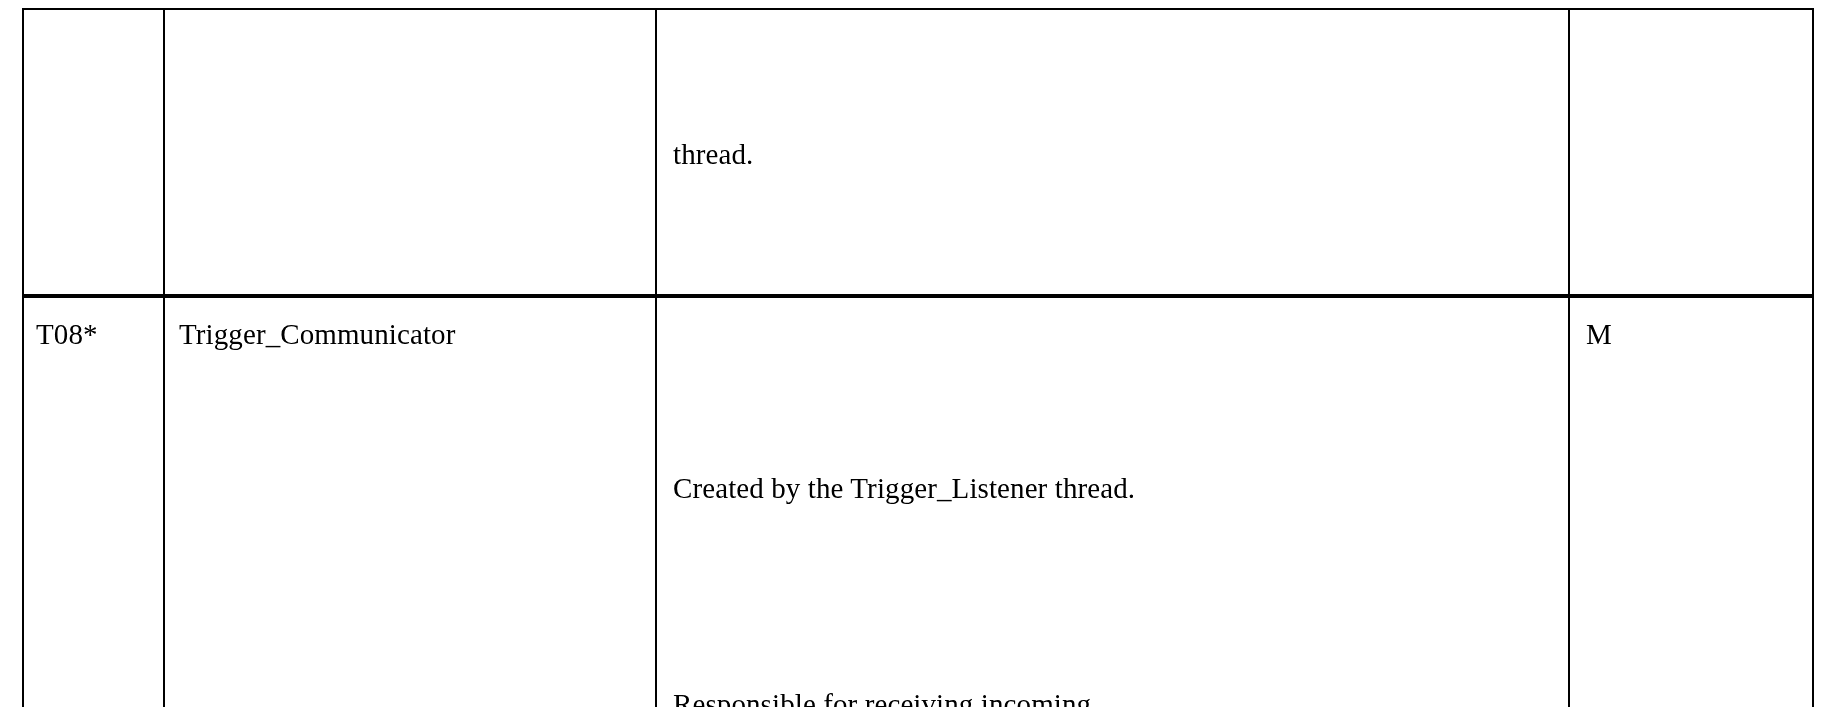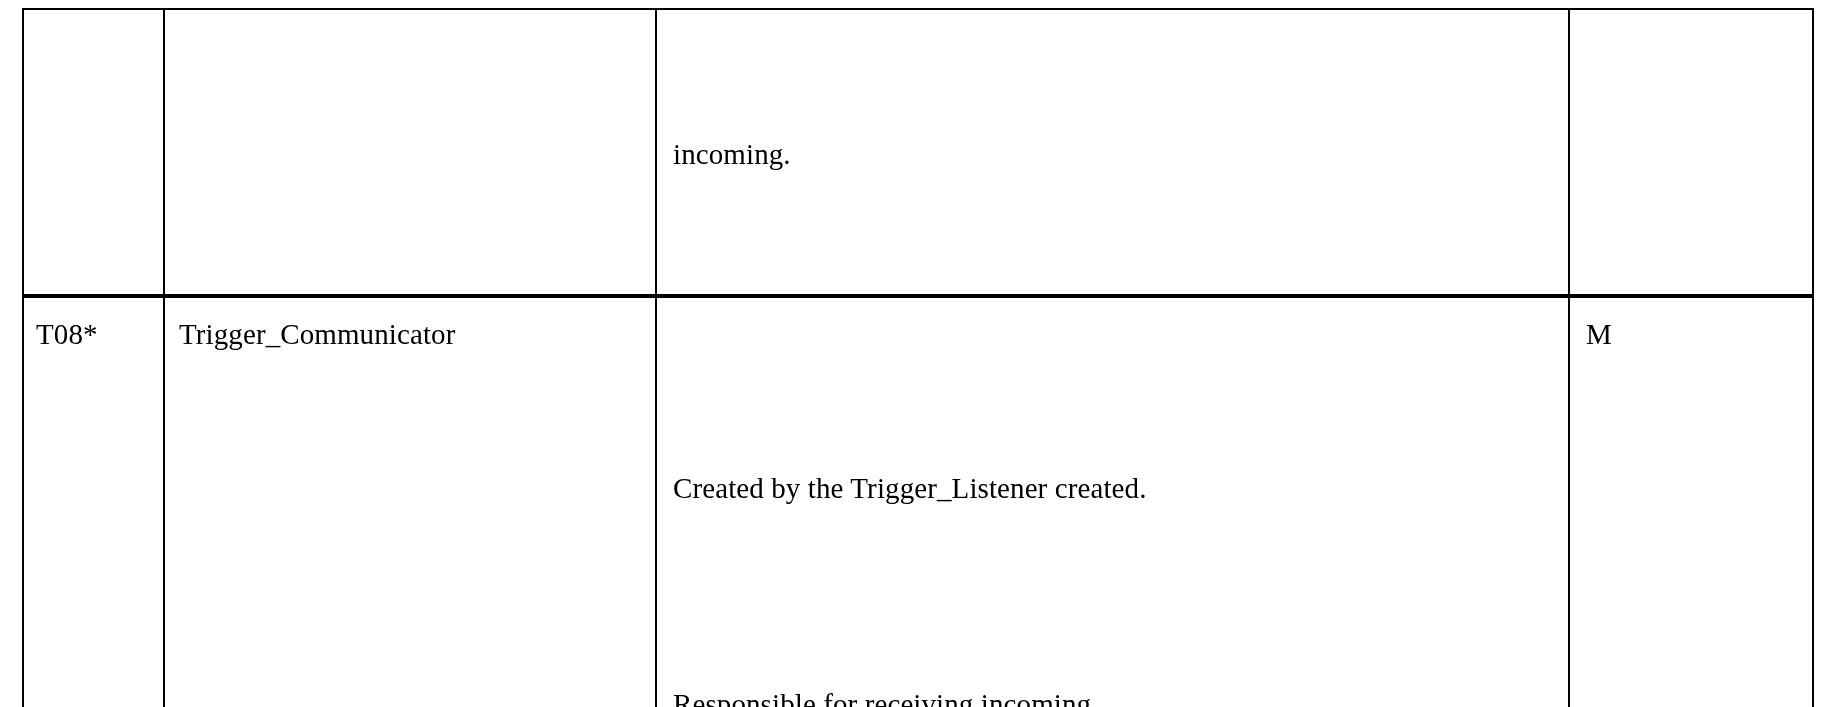--- a/index.html
+++ b/index.html
@@ -118,38 +118,38 @@
 
       <tr class="row-continuation">
         <td>
           <span class="cell-text cell-pad-id empty-cell"></span>
         </td>
         <td>
           <span class="cell-text cell-pad-name empty-cell"></span>
         </td>
         <td>
           <div class="cell-text cell-pad-desc">
-            <span class="desc-line">incoming.</span>
+            <span class="desc-line">thread.</span>
           </div>
         </td>
         <td>
           <span class="cell-text cell-pad-type empty-cell"></span>
         </td>
       </tr>
 
       <tr class="row-main">
         <td>
           <span class="cell-text cell-pad-id">T08*</span>
         </td>
         <td>
           <span class="cell-text cell-pad-name">Trigger_Communicator</span>
         </td>
         <td>
           <div class="cell-text cell-pad-desc">
-            <span class="desc-line">Created by the Trigger_Listener created.</span>
+            <span class="desc-line">Created by the Trigger_Listener thread.</span>
             <span class="desc-line">Responsible for receiving incoming</span>
             
             
             
             
             
           </div>
         </td>
         <td>
           <span class="cell-text cell-pad-type">M</span>

